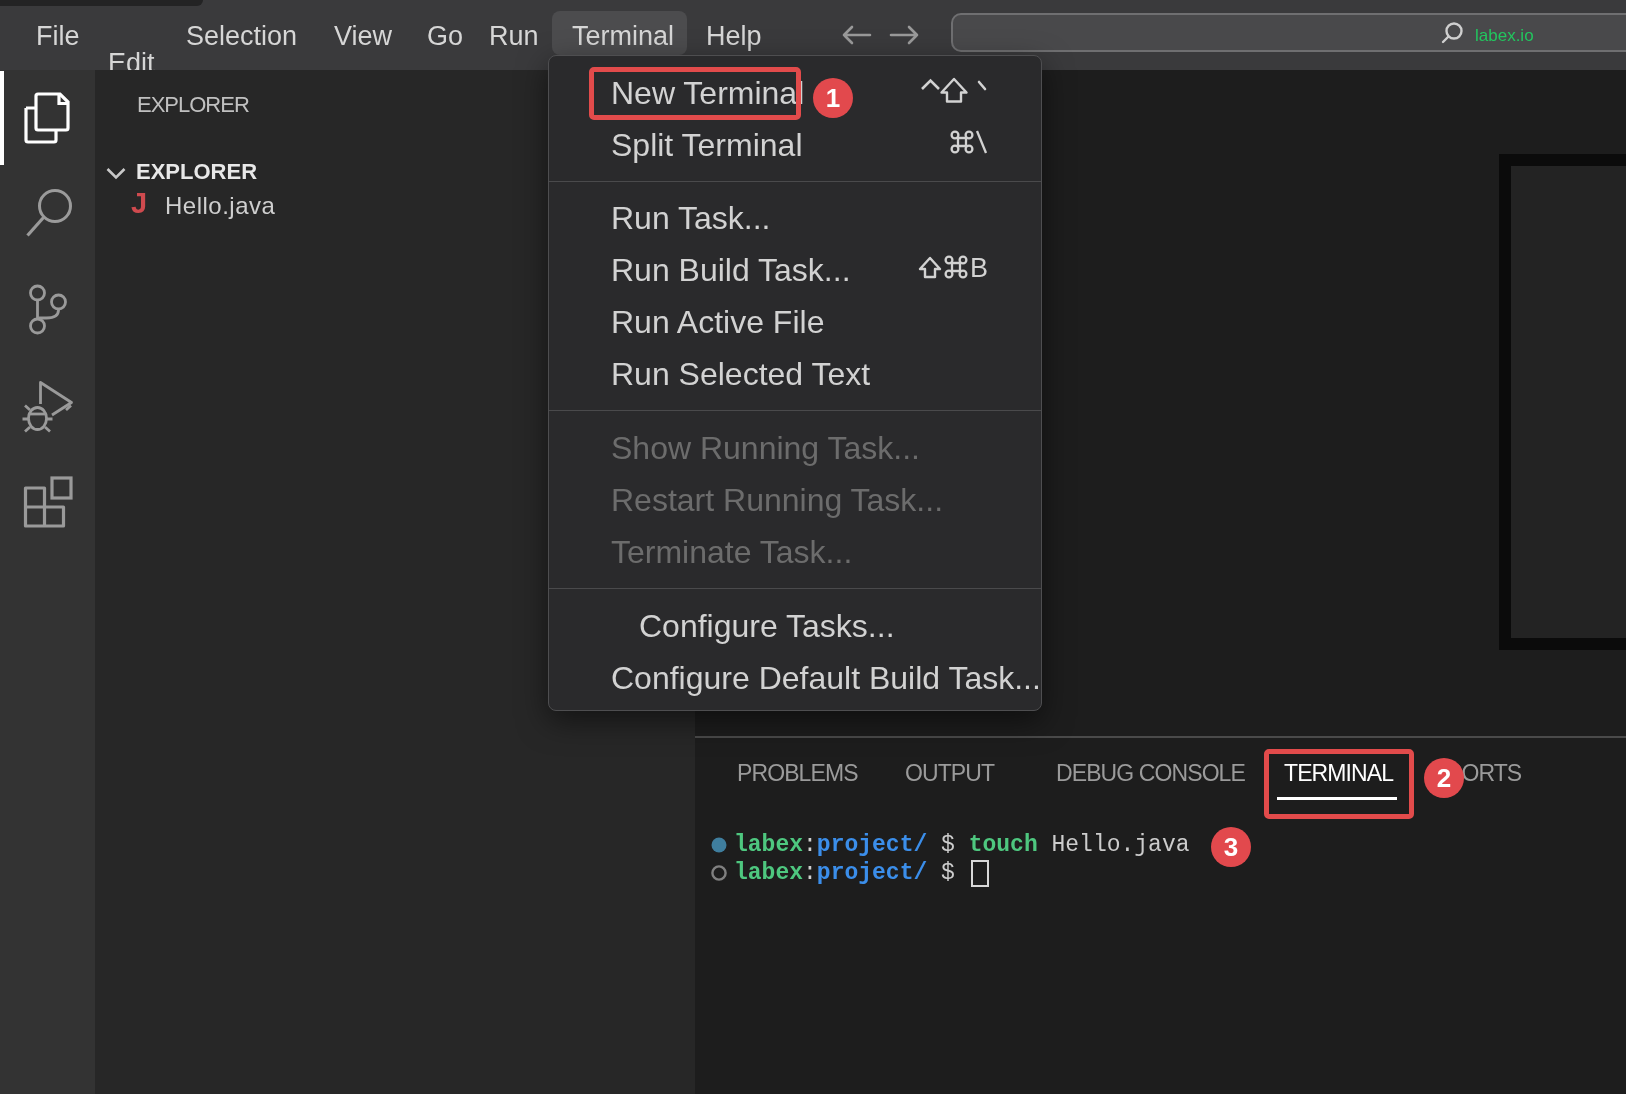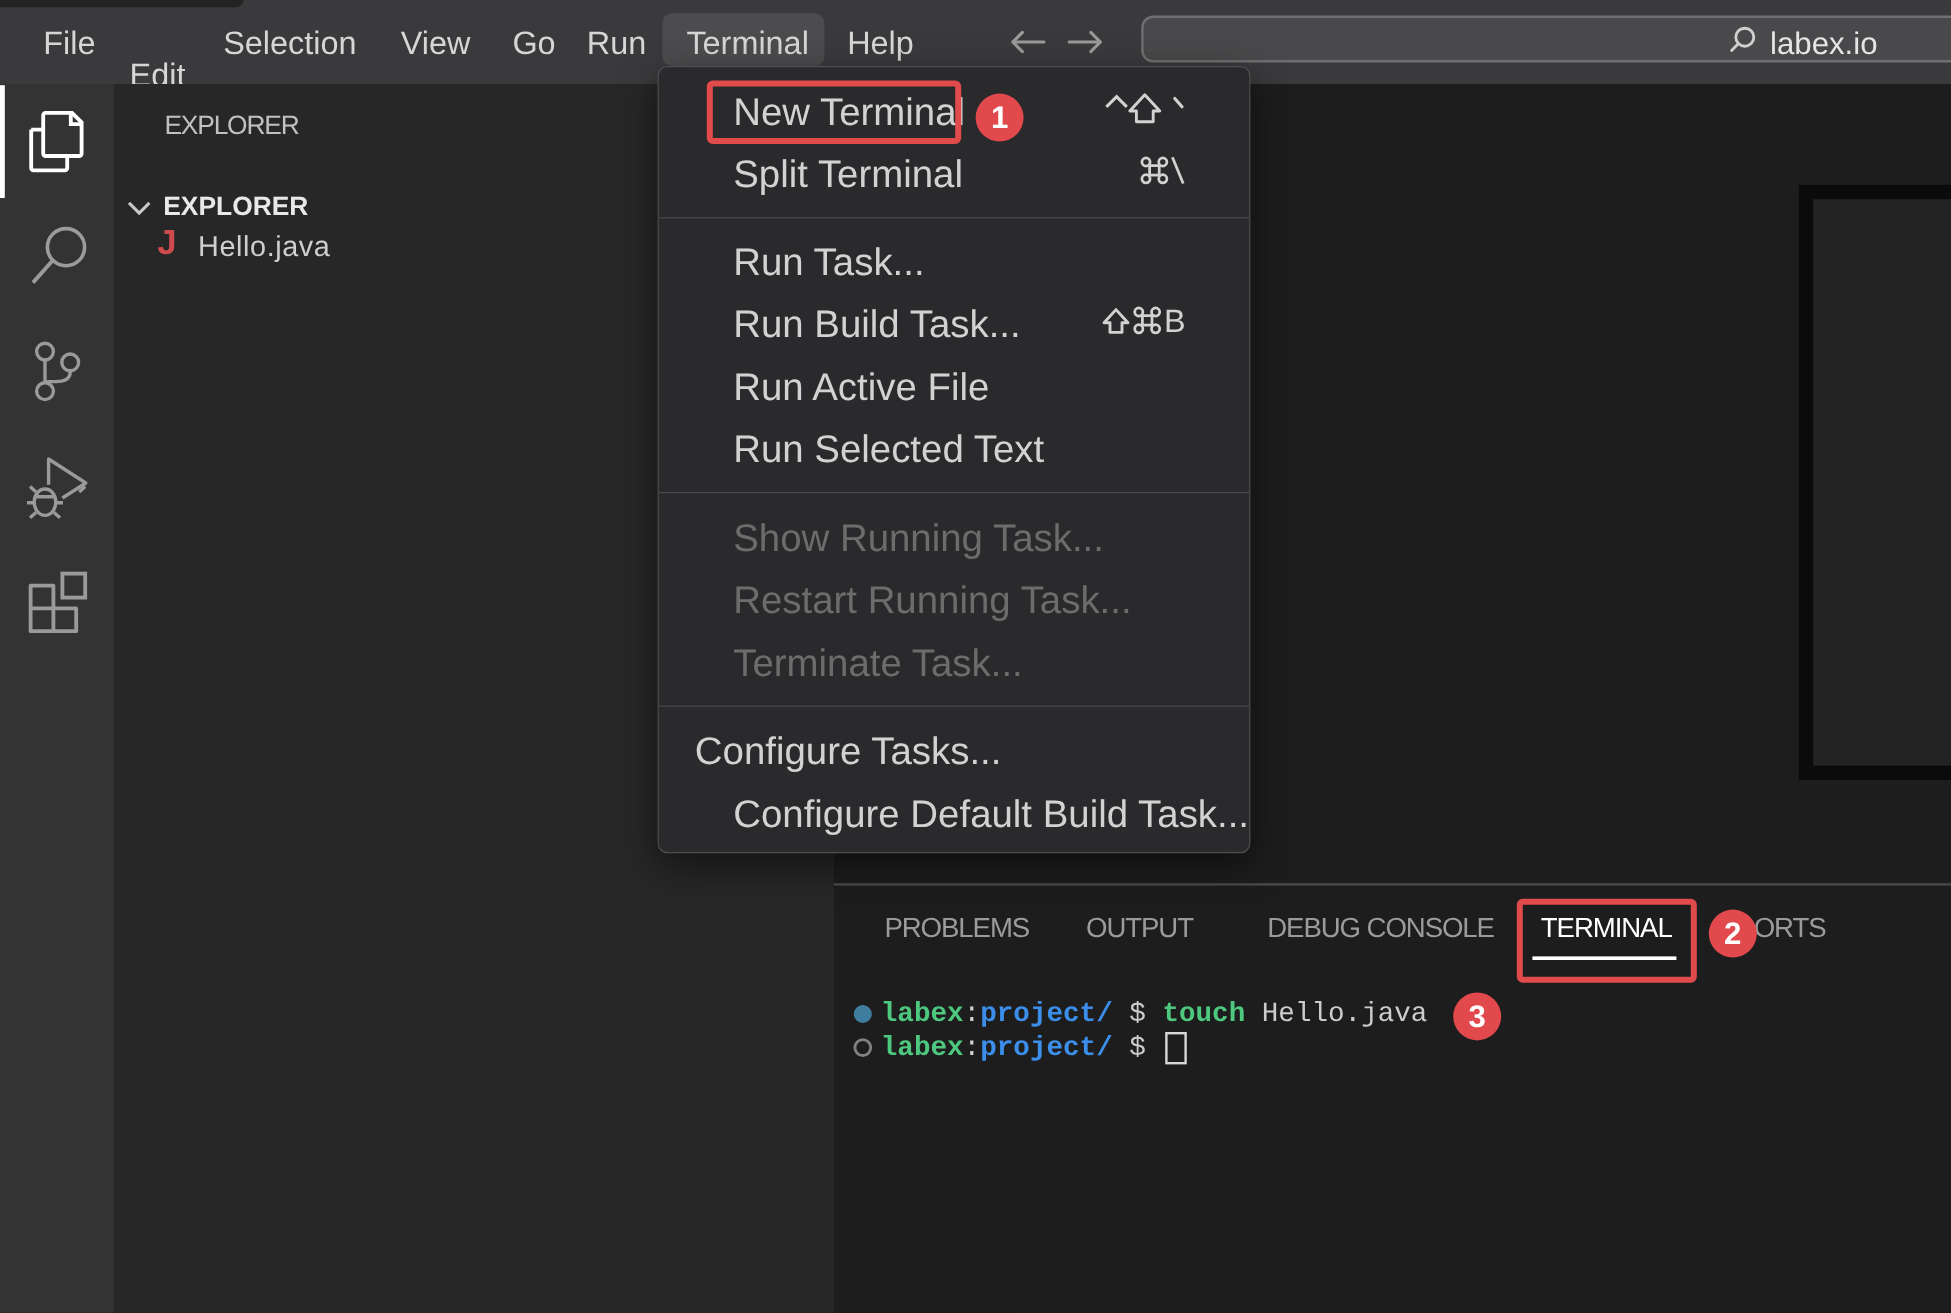--- a/index.html
+++ b/index.html
@@ -7,21 +7,21 @@
     font-family:"Liberation Sans", sans-serif; }
   .abs { position:absolute; }
   
   #menubar { left:0; top:0; width:1626px; height:70px; background:#3a3a3c; }
   #notch { left:0; top:0; width:203px; height:6px; background:#232324; border-radius:0 0 6px 0; }
   .mitem { position:absolute; top:22px; font-size:27px; color:#d6d6d6; white-space:nowrap; line-height:28px; }
   #term-hl { left:552px; top:11px; width:135px; height:44px; background:#4c4c4e; border-radius:8px; }
   
   #searchbox { left:951px; top:13px; width:700px; height:39px; background:#49494b;
     border:2px solid #6f6f71; border-radius:10px; }
-  #searchtxt { left:1475px; top:22px; font-size:26px; color:#e5e5e5; line-height:28px;}
+  #searchtxt { left:1475px; top:22px; font-size:17px; color:#22c55e; line-height:28px;}
   
   #activitybar { left:0; top:70px; width:95px; height:1024px; background:#333333; }
   #act-ind { left:0; top:71px; width:4px; height:94px; background:#ffffff; }
   
   #sidebar { left:95px; top:70px; width:600px; height:1024px; background:#272727; }
   #explorer-h { left:137px; top:94px; font-size:22px; color:#c0c0c0; letter-spacing:-1px; line-height:22px;}
   #project-h { left:136px; top:161px; font-size:22px; font-weight:bold; color:#e8e8e8; letter-spacing:0; line-height:22px;}
   #jicon { left:131px; top:189px; font-size:29px; font-weight:bold; color:#cf4a4e; line-height:28px;}
   #hellojava { left:165px; top:193px; font-size:24px; color:#cfcfcf; letter-spacing:0.5px; line-height:26px;}
   
@@ -150,21 +150,21 @@
 <div class="msep" style="left:549px; top:588px;"></div>
 <div class="mi" style="left:611px; top:67px;">New Terminal</div>
 <div class="mi" style="left:611px; top:119px;">Split Terminal</div>
 <div class="mi" style="left:611px; top:192px;">Run Task...</div>
 <div class="mi" style="left:611px; top:244px;">Run Build Task...</div>
 <div class="mi" style="left:611px; top:296px;">Run Active File</div>
 <div class="mi" style="left:611px; top:348px;">Run Selected Text</div>
 <div class="mi dis" style="left:611px; top:422px;">Show Running Task...</div>
 <div class="mi dis" style="left:611px; top:474px;">Restart Running Task...</div>
 <div class="mi dis" style="left:611px; top:526px;">Terminate Task...</div>
-<div class="mi" style="left:579px; top:600px;">Configure Tasks...</div>
+<div class="mi" style="left:639px; top:600px;">Configure Tasks...</div>
 <div class="mi" style="left:611px; top:652px;">Configure Default Build Task...</div>
 
 <svg class="abs" style="left:920px; top:76px;" width="70" height="34" viewBox="0 0 70 34">
   <path d="M2 13 L10.5 4.5 L19 13" stroke="#d2d2d2" stroke-width="2.6" fill="none"></path>
   <path d="M34 3 L46.5 16.5 H41 V25.5 H27 V16.5 H21.5 Z" stroke="#d2d2d2" stroke-width="2.4" fill="none" stroke-linejoin="round"></path>
   <path d="M59 6 L65 13" stroke="#d2d2d2" stroke-width="2.6" fill="none" stroke-linecap="round"></path>
 </svg>
 <svg class="abs" style="left:950px; top:130px;" width="40" height="32" viewBox="0 0 40 32">
   <g stroke="#d2d2d2" stroke-width="2.3" fill="none">
     <path d="M8 8 H16 V16 H8 Z"></path>

